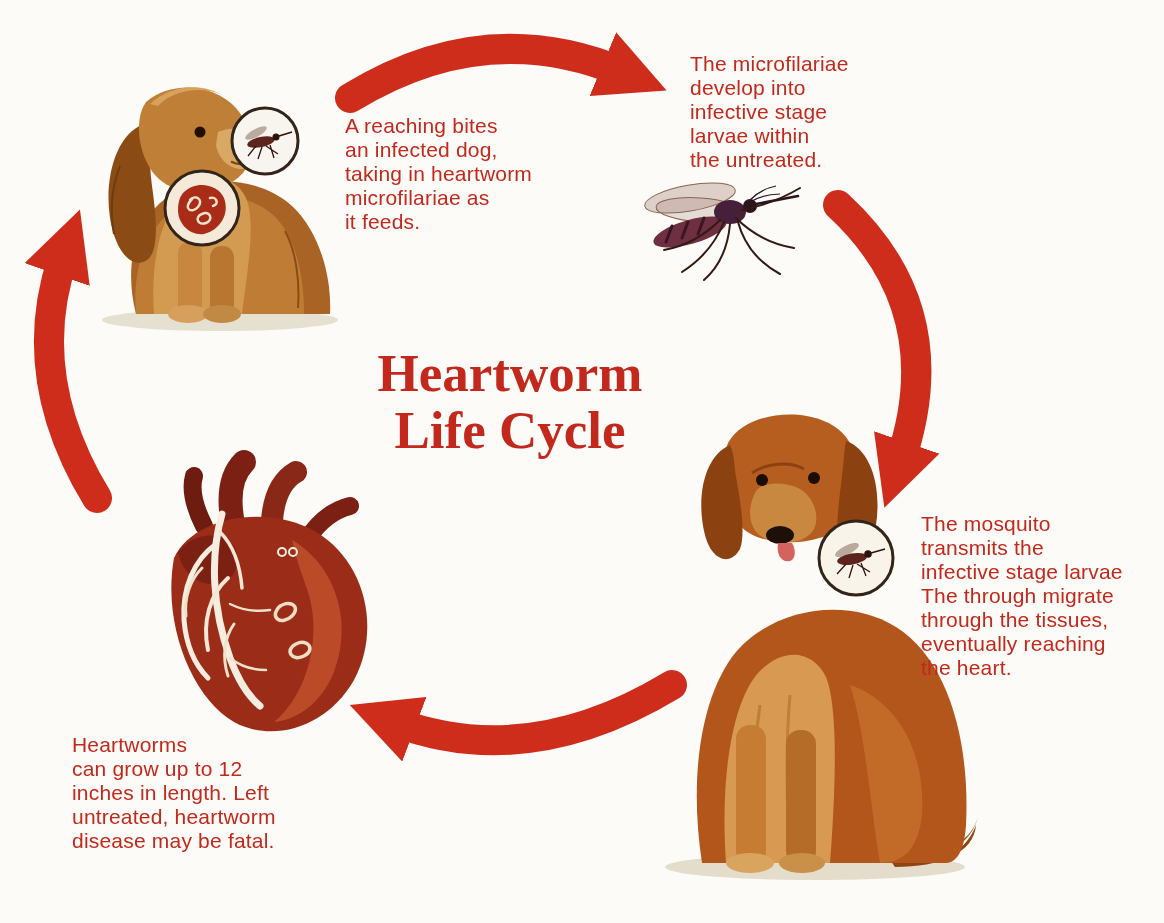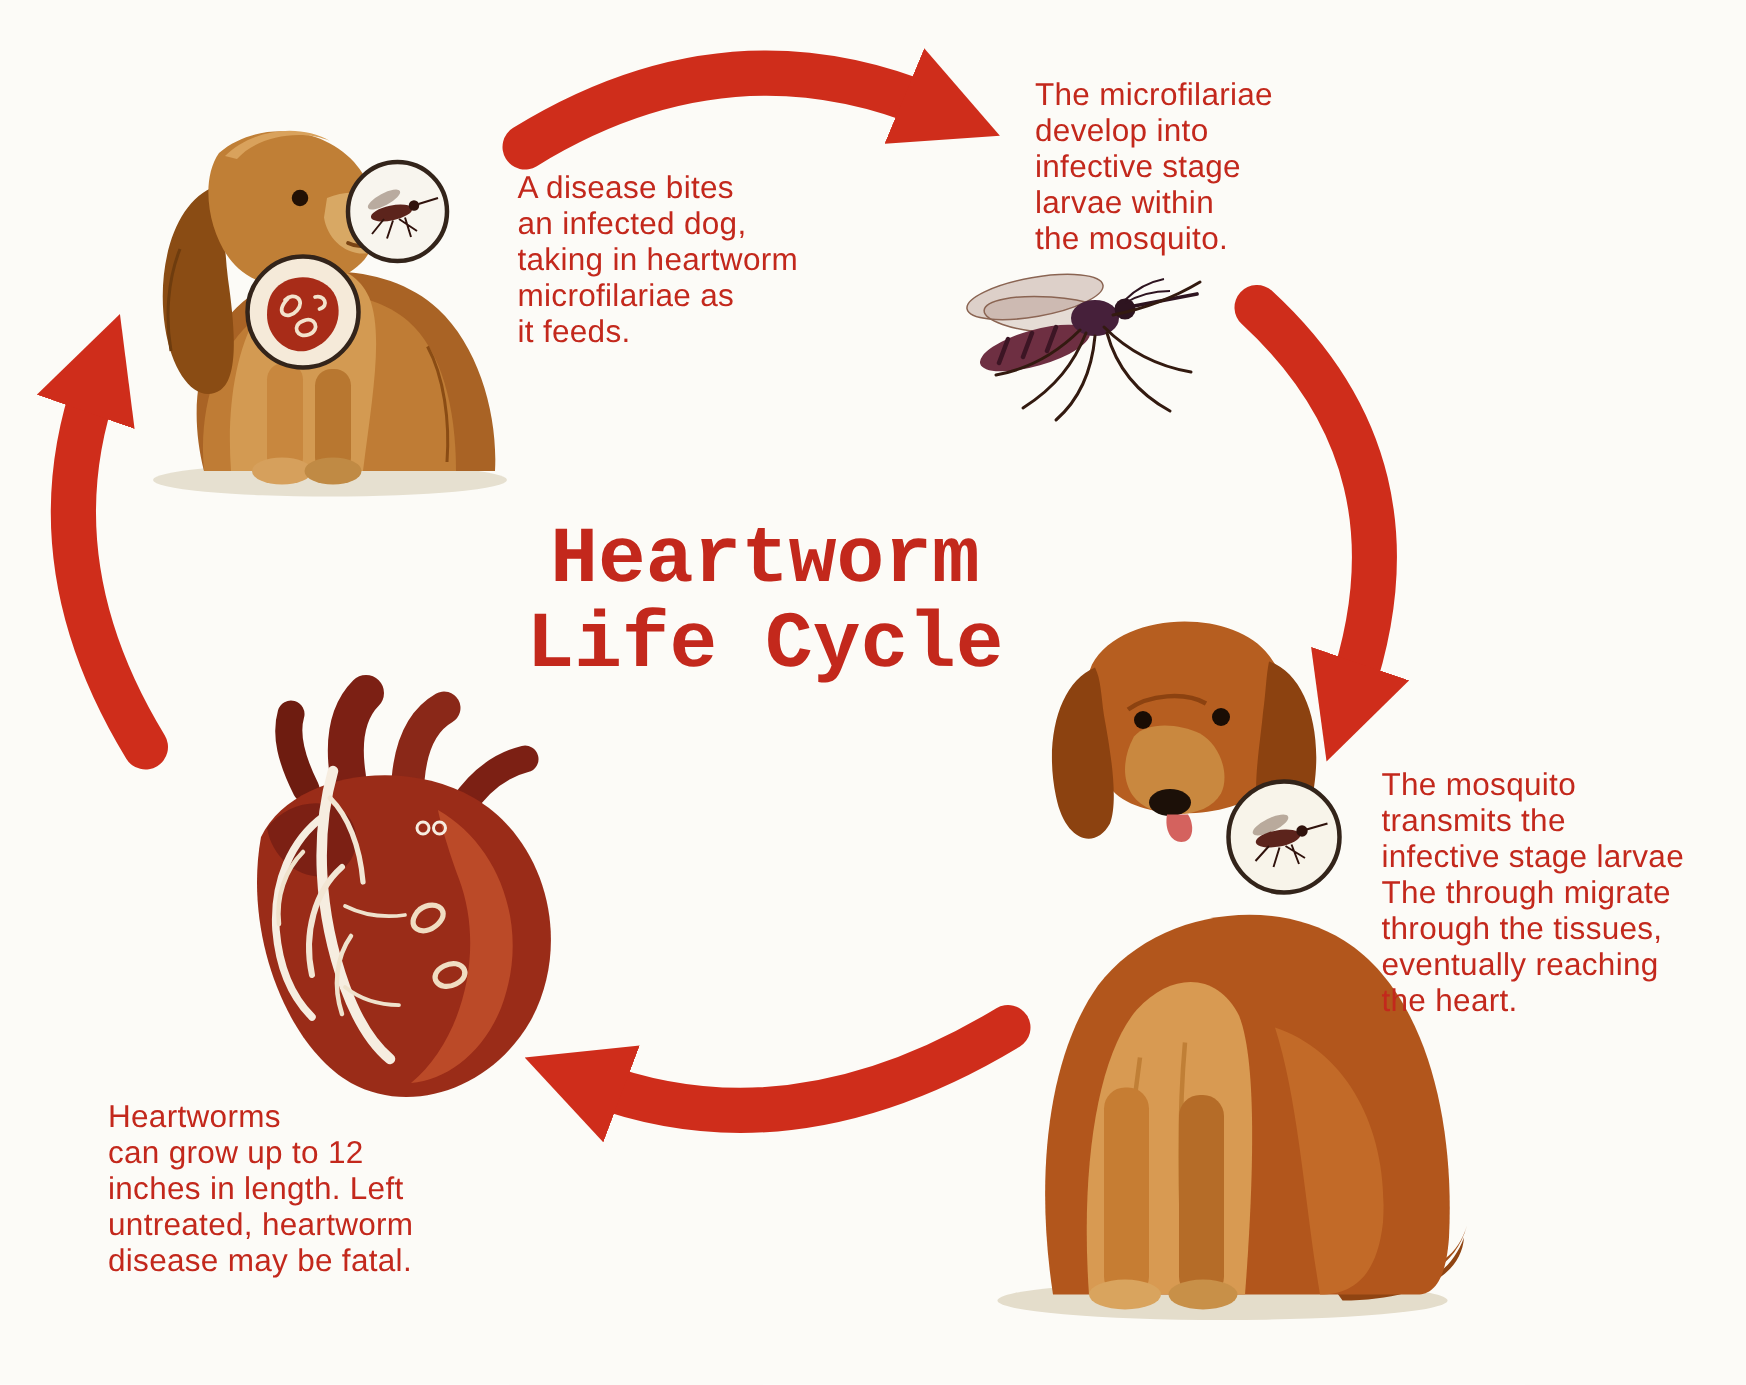--- a/index.html
+++ b/index.html
@@ -39,21 +39,21 @@
   }
   .c1 { left: 345px; top: 114px; }
   .c2 { left: 690px; top: 52px; }
   .c3 { left: 921px; top: 512px; }
   .c4 { left: 72px;  top: 733px; }
 
   .title {
     position: absolute;
     left: 330px; top: 345px; width: 360px;
     text-align: center;
-    font-family: Liberation Mono, monospace;
+    font-family: Liberation Serif, serif;
     font-weight: 700;
     font-size: 53px;
     line-height: 1.08;
     color: var(--color-accent, #c3281c);
   }
 </style>
 </head>
 <body>
 
 <div class="page">
@@ -198,33 +198,33 @@
       </g>
     </svg>
   </figure>
 
   <h1 class="title">
     <span>Heartworm</span><br>
     <span>Life Cycle</span>
   </h1>
 
   <div class="caption c1">
-    <div class="ln">A disease bites</div>
+    <div class="ln">A reaching bites</div>
     <div class="ln">an infected dog,</div>
     <div class="ln">taking in heartworm</div>
     <div class="ln">microfilariae as</div>
     <div class="ln">it feeds.</div>
   </div>
 
   <div class="caption c2">
     <div class="ln">The microfilariae</div>
     <div class="ln">develop into</div>
     <div class="ln">infective stage</div>
     <div class="ln">larvae within</div>
-    <div class="ln">the mosquito.</div>
+    <div class="ln">the untreated.</div>
   </div>
 
   <div class="caption c3">
     <div class="ln">The mosquito</div>
     <div class="ln">transmits the</div>
     <div class="ln">infective stage larvae</div>
     <div class="ln">The through migrate</div>
     <div class="ln">through the tissues,</div>
     <div class="ln">eventually reaching</div>
     <div class="ln">the heart.</div>

